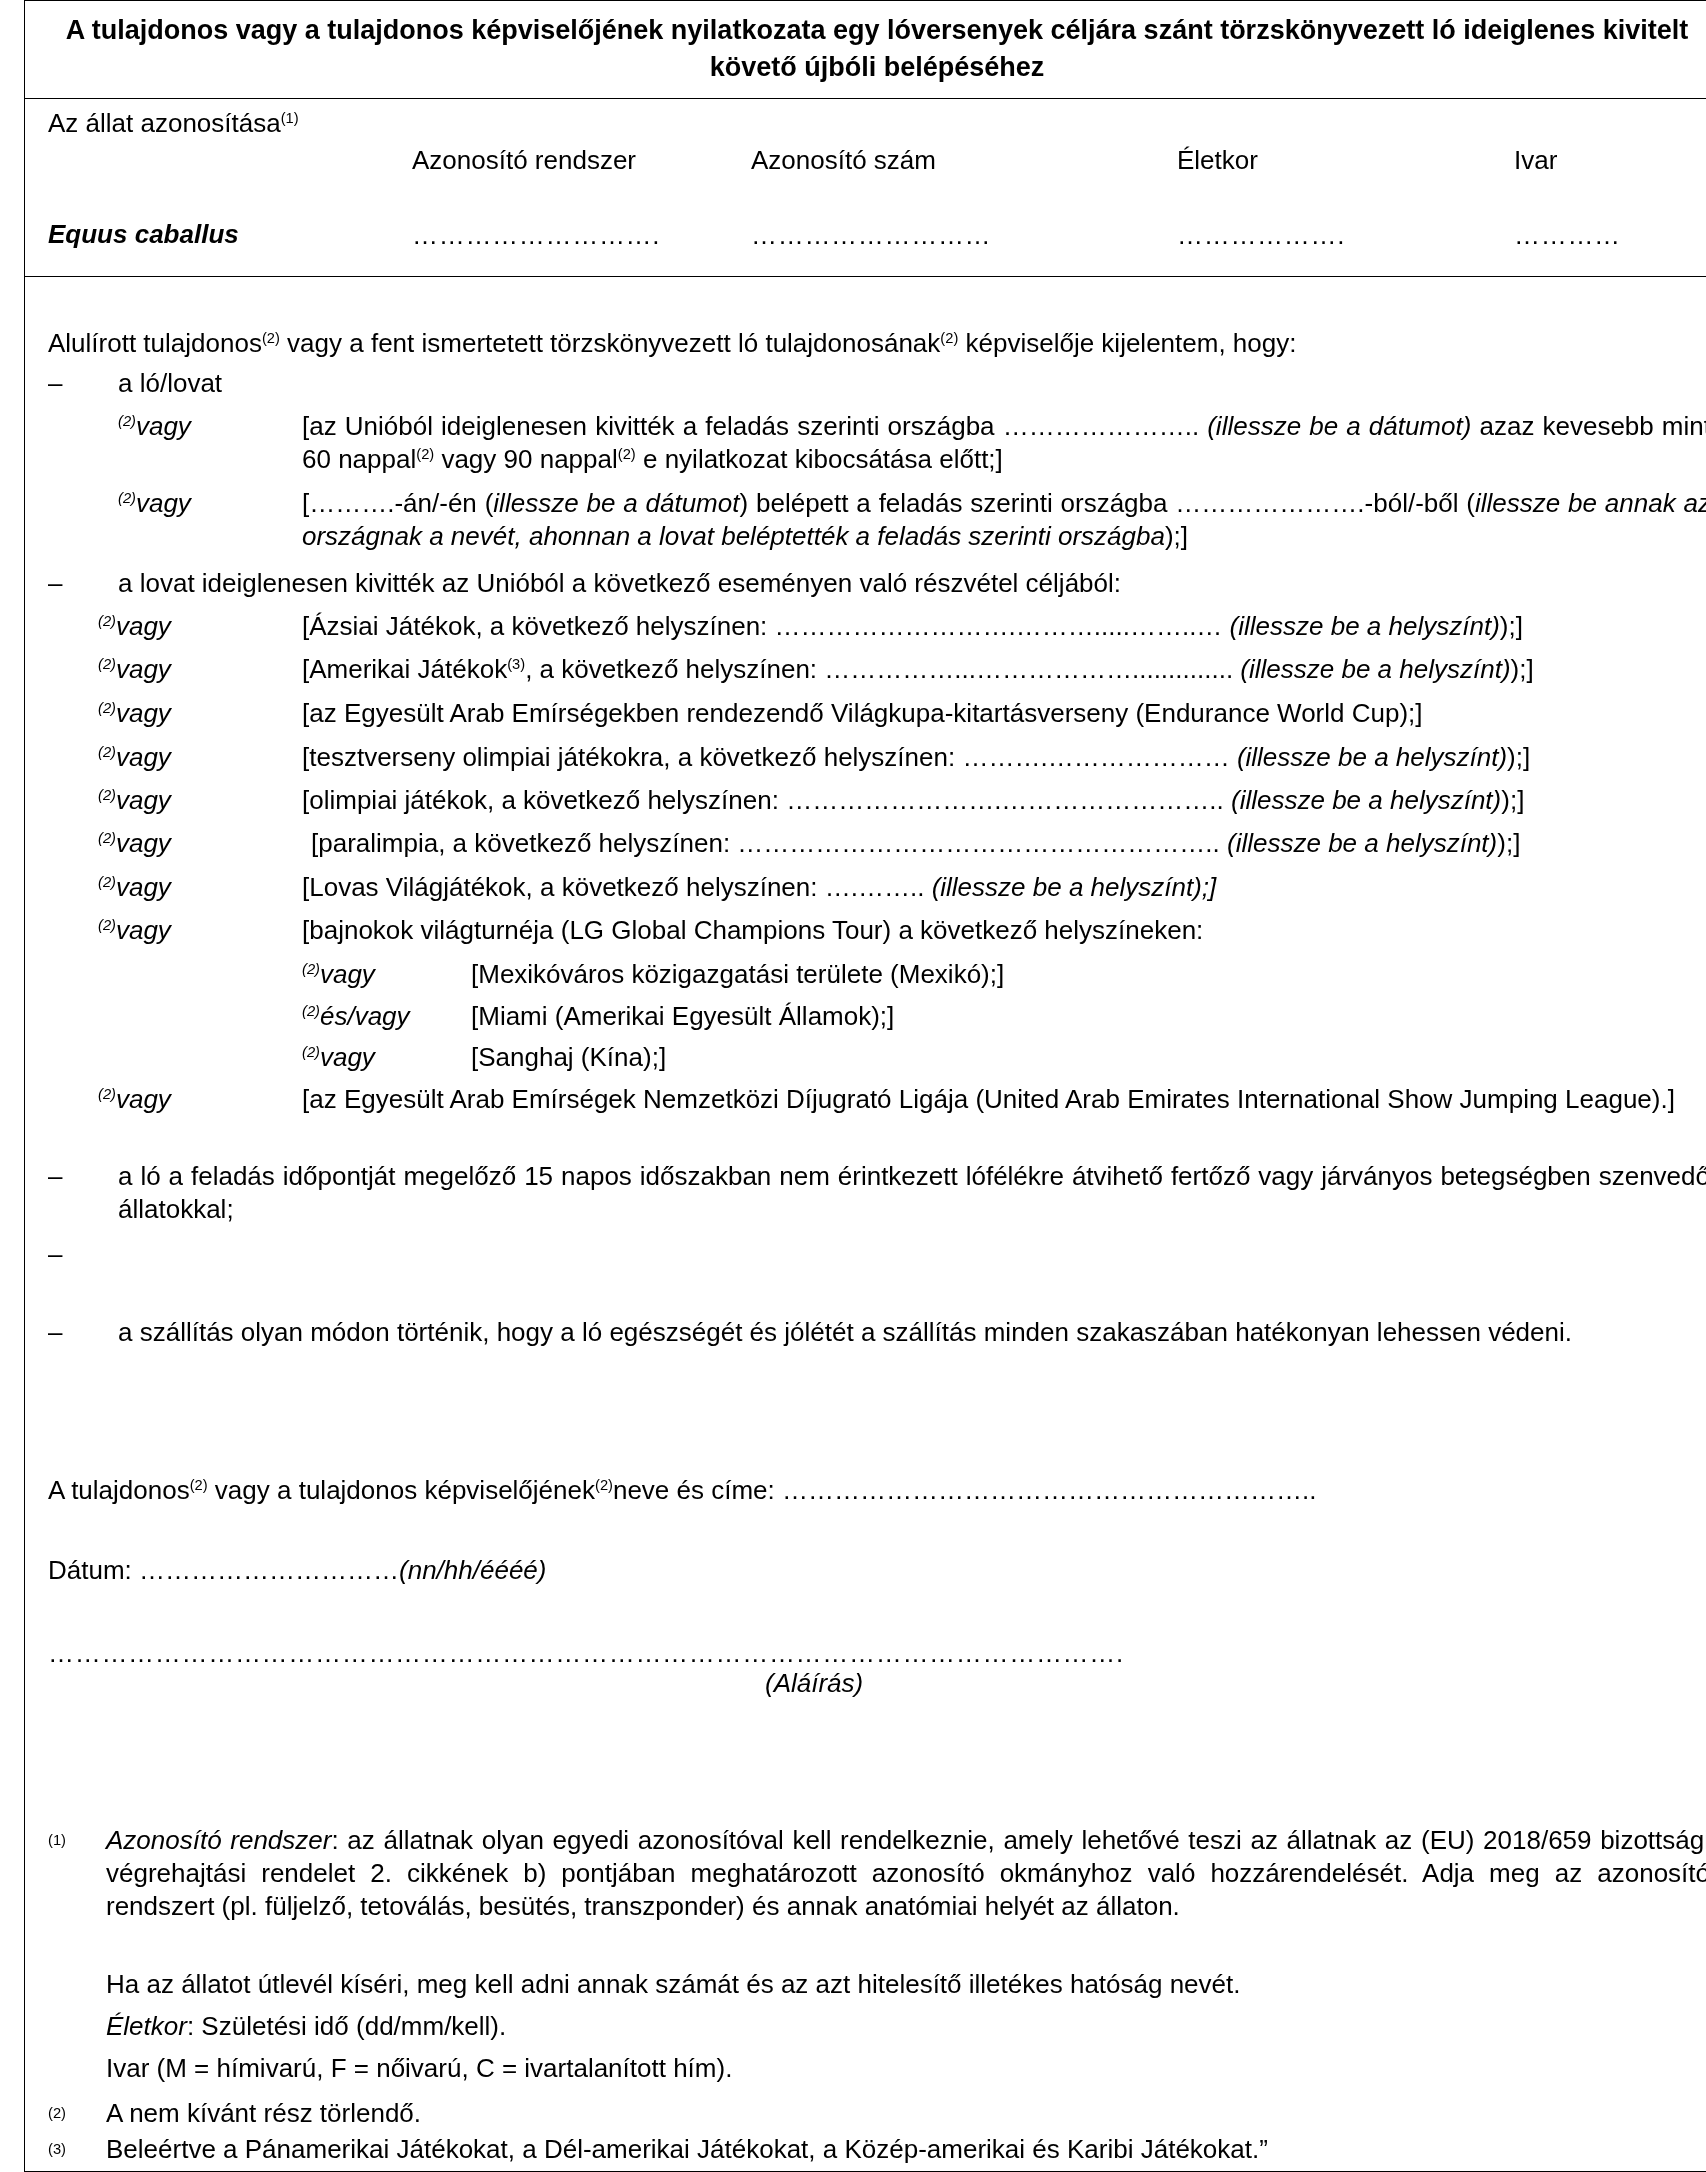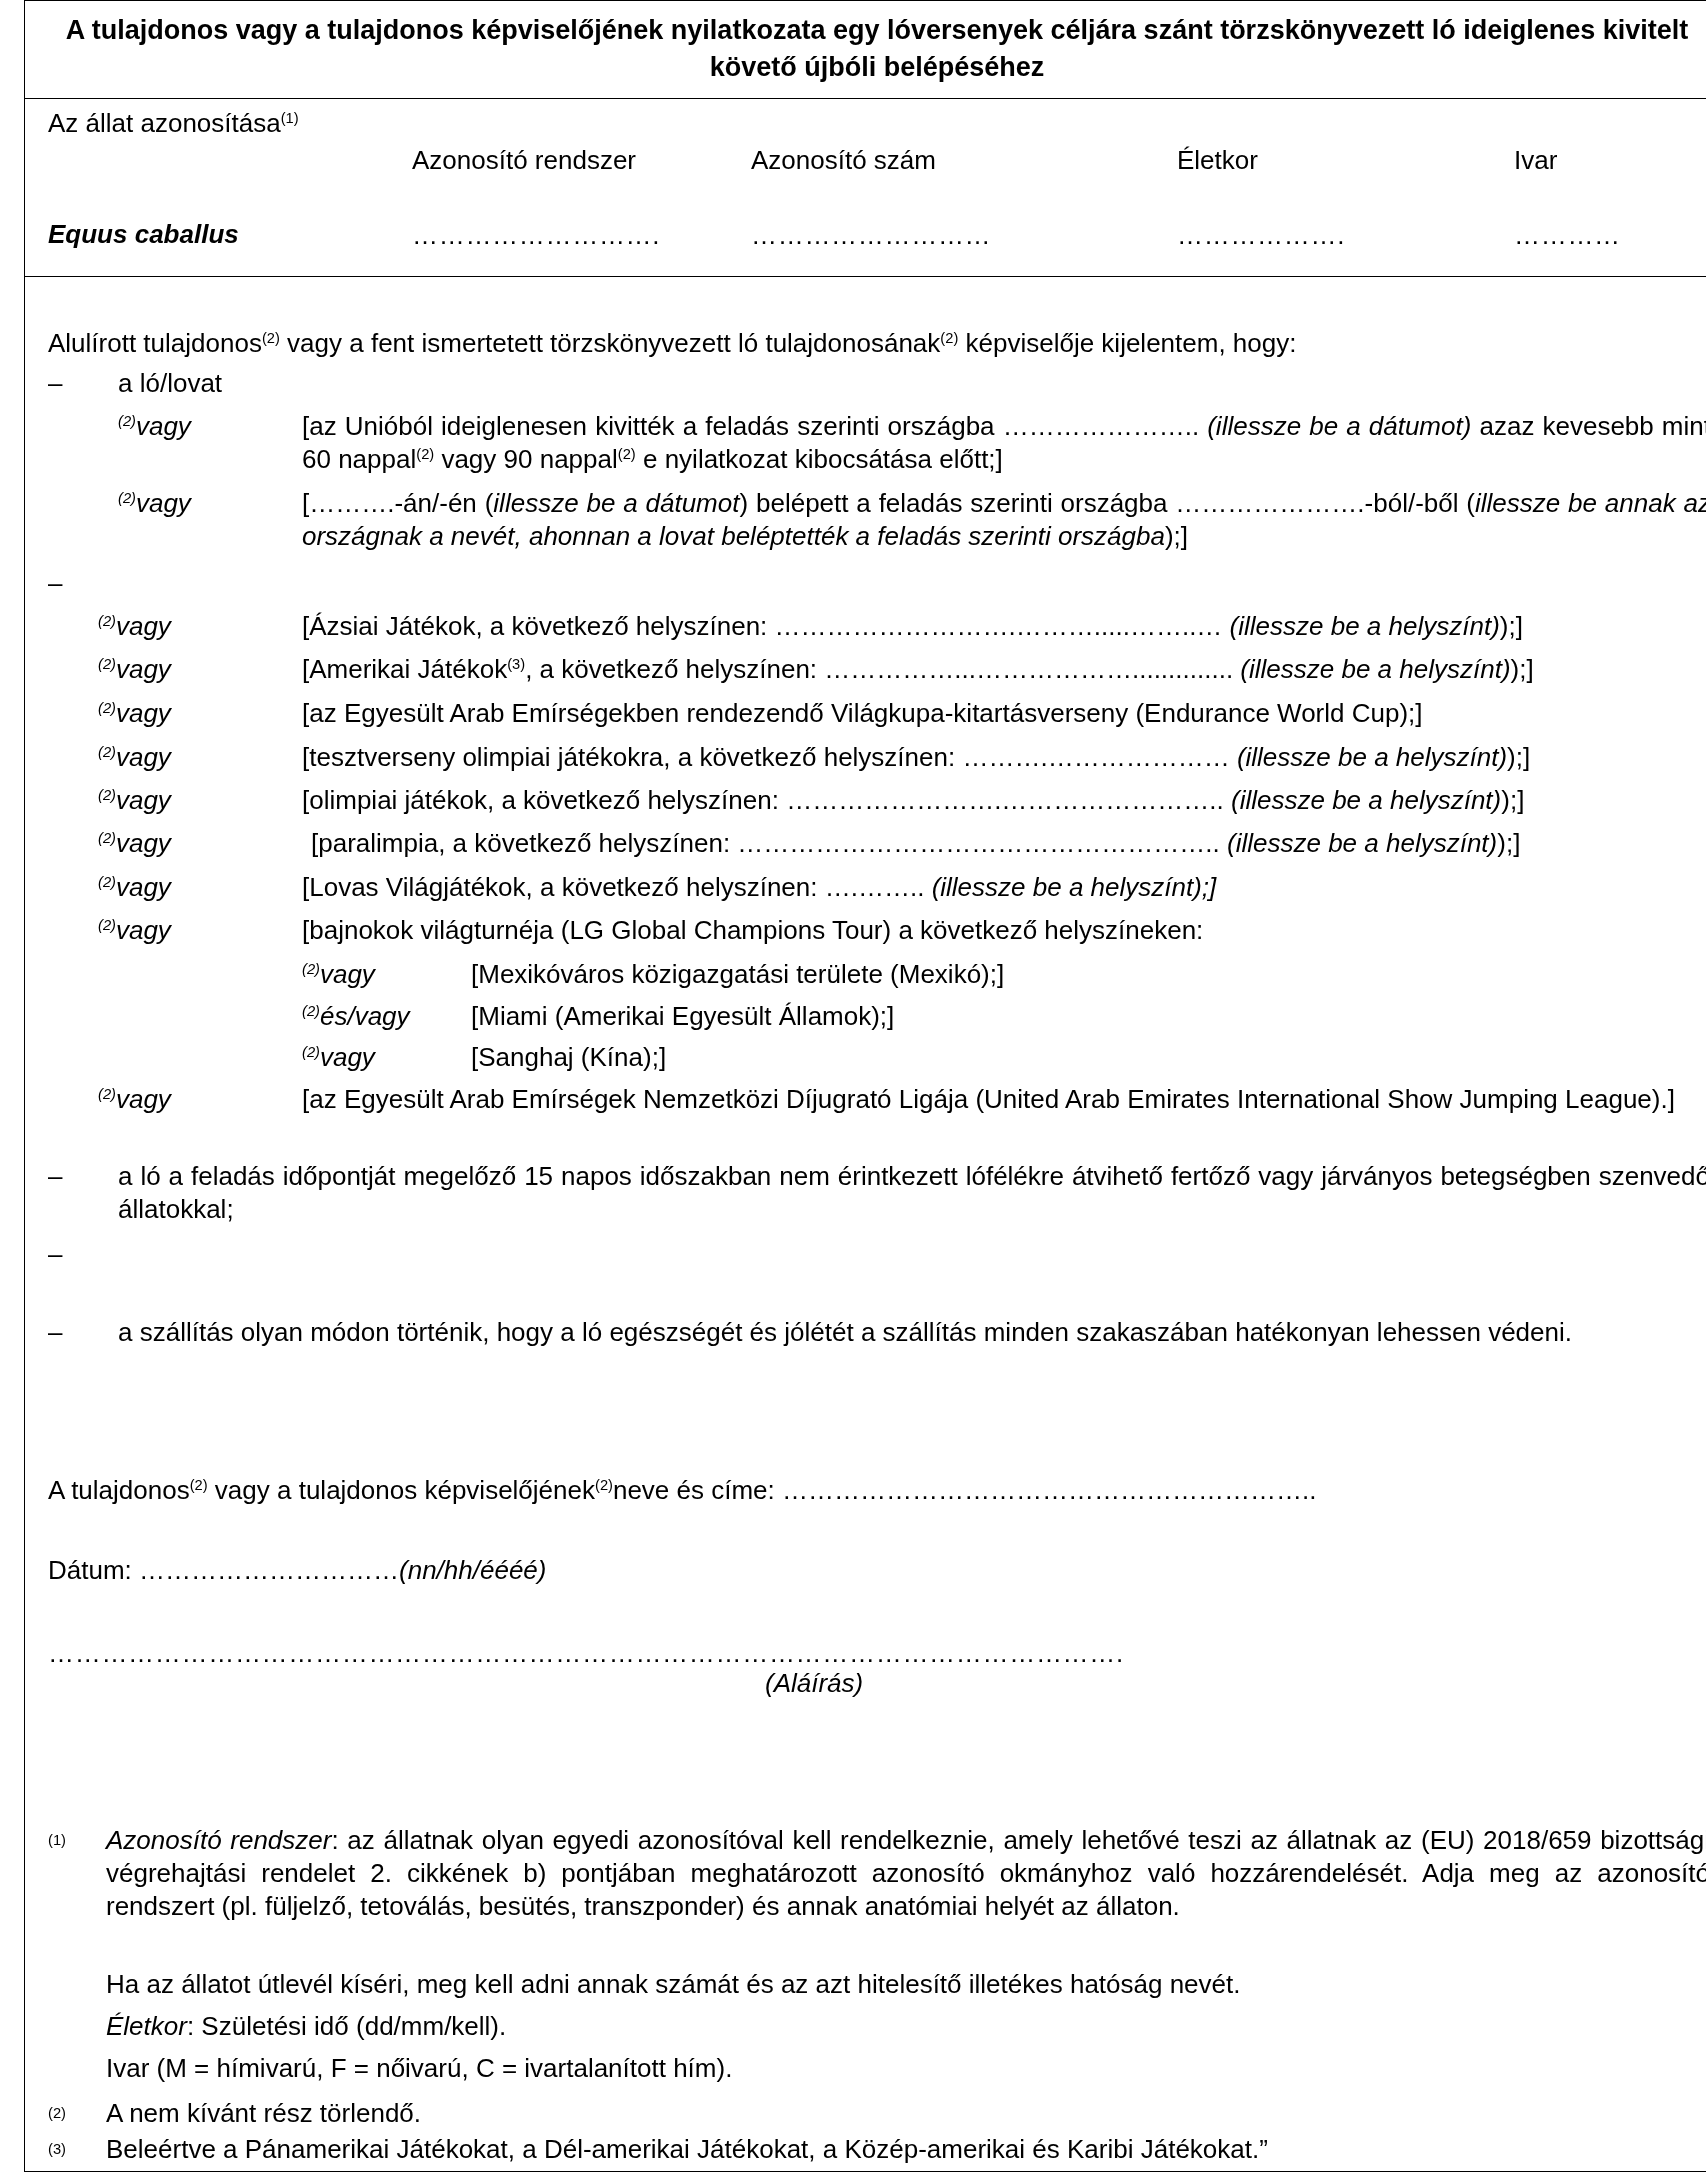--- a/index.html
+++ b/index.html
@@ -44,20 +44,21 @@
   <div class="txt" style="left:23px; top:366px;">–</div>
   <div class="txt" style="left:93px; top:366px;">a ló/lovat</div>
 
   <div class="txt i" style="left:93px; top:409px;"><span class="sup">(2)</span><span>vagy</span></div>
   <div class="wrap" style="left:277px; top:409px; width:1409px;"><span>[az Unióból ideiglenesen kivitték a feladás szerinti országba ………………….. </span><span class="i">(illessze be a dátumot)</span><span> azaz kevesebb mint 60 nappal</span><span class="sup">(2)</span><span> vagy 90 nappal</span><span class="sup">(2)</span><span> e nyilatkozat kibocsátása előtt;]</span></div>
 
   <div class="txt i" style="left:93px; top:486px;"><span class="sup">(2)</span><span>vagy</span></div>
   <div class="wrap" style="left:277px; top:486px; width:1409px;"><span>[……….-án/-én (</span><span class="i">illessze be a dátumot</span><span>) belépett a feladás szerinti országba ………………….-ból/-ből (</span><span class="i">illessze be annak az országnak a nevét, ahonnan a lovat beléptették a feladás szerinti országba</span><span>);]</span></div>
 
   <div class="txt" style="left:23px; top:566px;">–</div>
+  <div class="txt" style="left:93px; top:566px;">a lovat ideiglenesen kivitték az Unióból a következő eseményen való részvétel céljából:</div>
 
   <div class="txt i" style="left:73px; top:609px;"><span class="sup">(2)</span><span>vagy</span></div>
   <div class="txt" style="left:277px; top:609px;text-align:center;"><span>[Ázsiai Játékok, a következő helyszínen: ……………………….……….....……..… </span><span class="i">(illessze be a helyszínt)</span><span>);]</span></div>
 
   <div class="txt i" style="left:73px; top:652px;"><span class="sup">(2)</span><span>vagy</span></div>
   <div class="txt" style="left:277px; top:652px;"><span>[Amerikai Játékok</span><span class="sup">(3)</span><span>, a következő helyszínen: ……………...……………….............. </span><span class="i">(illessze be a helyszínt)</span><span>);]</span></div>
 
   <div class="txt i" style="left:73px; top:696px;"><span class="sup">(2)</span><span>vagy</span></div>
   <div class="txt" style="left:277px; top:696px;">[az Egyesült Arab Emírségekben rendezendő Világkupa-kitartásverseny (Endurance World Cup);]</div>
 

